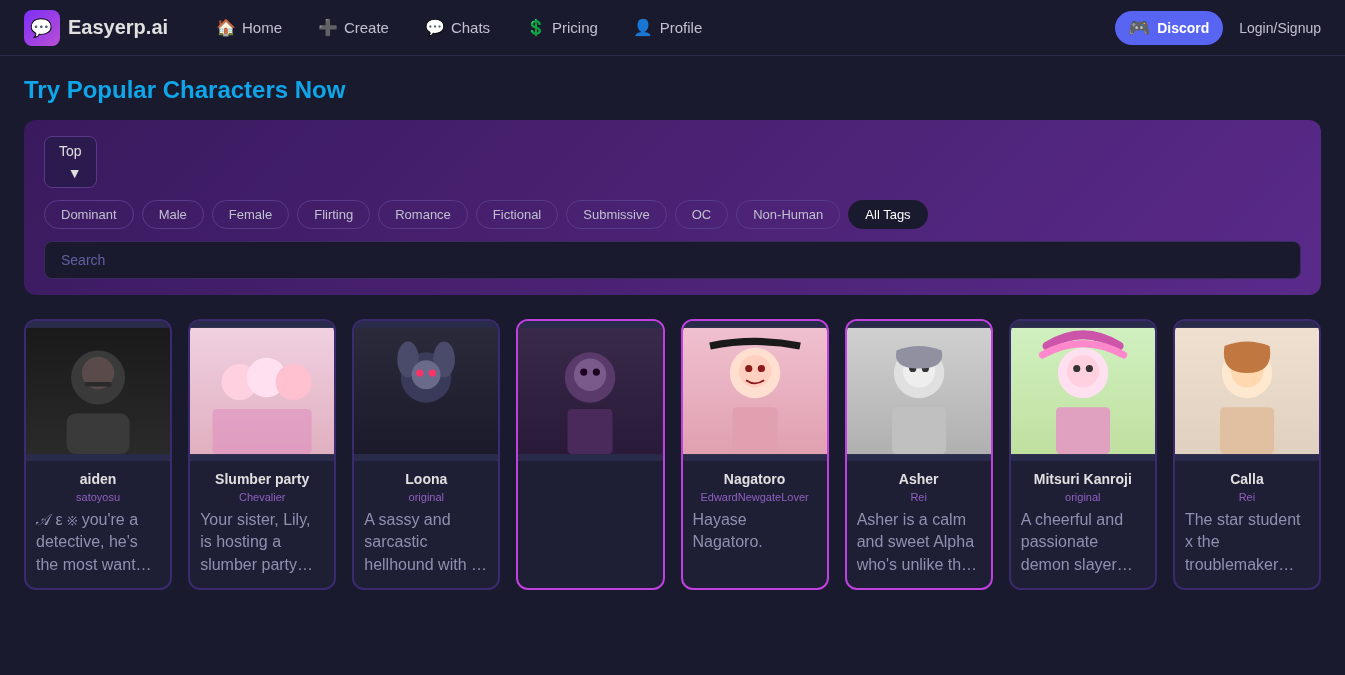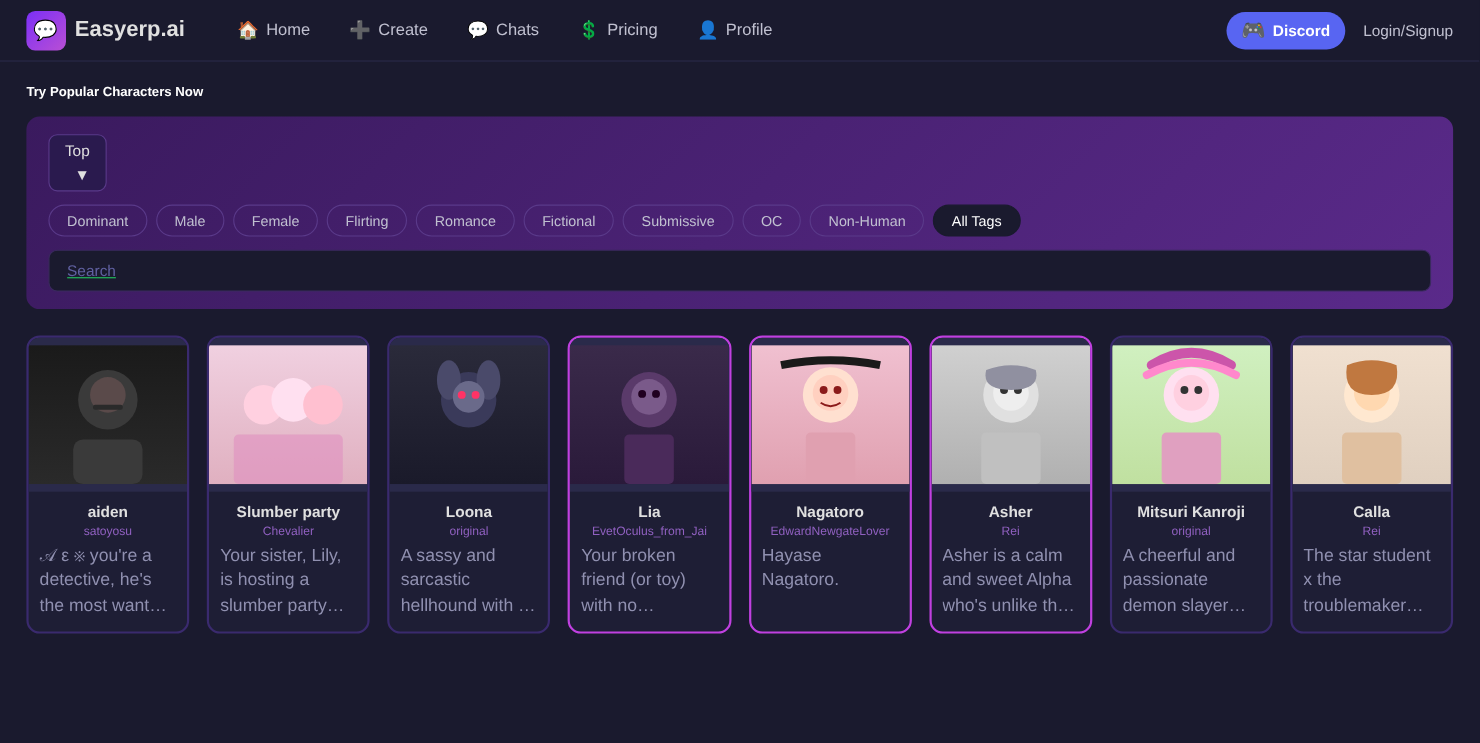--- a/index.html
+++ b/index.html
@@ -85,23 +85,23 @@
       font-size: 14px;
       cursor: pointer;
       text-decoration: none;
     }
 
     
     main {
       padding: 20px 24px;
     }
     .page-title {
-      font-size: 12px;
+      font-size: 24px;
       font-weight: 600;
-      color: #ffffff;
+      color: #0ea5e9;
       margin-bottom: 16px;
     }
 
     
     .filter-box {
       background: linear-gradient(135deg, #3a1a5e, #5a2a8a);
       border-radius: 12px;
       padding: 16px 20px;
       margin-bottom: 24px;
     }
@@ -169,21 +169,20 @@
     }
     .search-input {
       width: 100%;
       padding: 10px 16px;
       border-radius: 8px;
       background: #1a1a2e;
       border: 1px solid #3a2a5e;
       color: #22c55e;
       font-size: 14px;
       outline: none;
-      text-decoration: underline;
     }
     .search-input::placeholder { color: #6060a0; }
 
     
     .cards-grid {
       display: grid;
       grid-template-columns: repeat(8, 1fr);
       gap: 16px;
     }
     .char-card {
@@ -381,25 +380,20 @@
               </linearGradient>
             </defs>
             <rect width="160" height="140" fill="url(#g4)"></rect>
             <circle cx="80" cy="55" r="28" fill="#5a3a6a"></circle>
             <rect x="55" y="90" width="50" height="50" rx="5" fill="#4a2a5a"></rect>
             <circle cx="80" cy="52" r="18" fill="#7a5a8a"></circle>
             <circle cx="73" cy="49" r="4" fill="#200020"></circle>
             <circle cx="87" cy="49" r="4" fill="#200020"></circle>
           </svg>
       </div>
-      <div class="char-info">
-        <div class="char-name">Lia</div>
-        <div class="char-creator">EvetOculus_from_Jai</div>
-        <div class="char-desc">Your broken friend (or toy) with no selfrespect.</div>
-      </div>
     </div>
       <div class="char-card card-nagatoro highlighted">
       <div class="char-img">
         <svg viewBox="0 0 160 140" xmlns="http://www.w3.org/2000/svg" width="100%" height="140">
             <defs>
               <linearGradient id="g5" x1="0" y1="0" x2="0" y2="1">
                 <stop offset="0%" stop-color="#f0c0d0"></stop>
                 <stop offset="100%" stop-color="#e0a0b0"></stop>
               </linearGradient>
             </defs>

